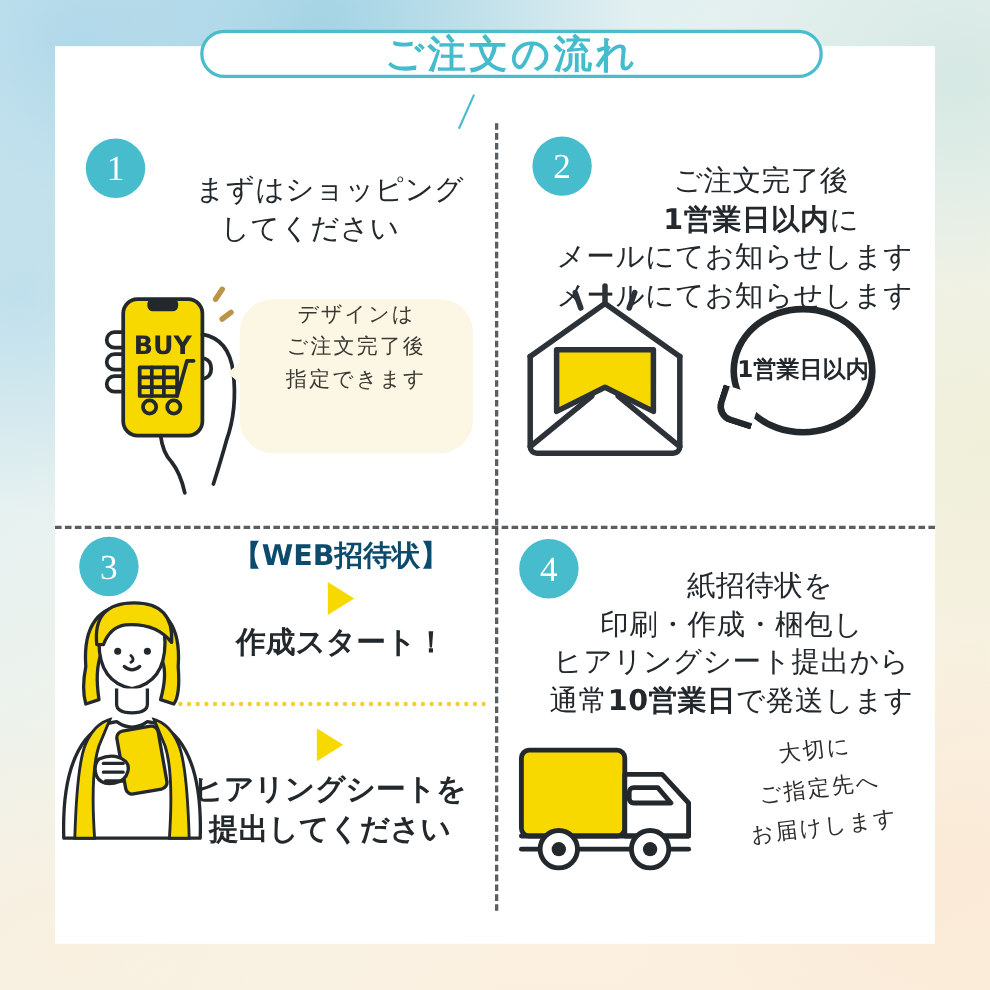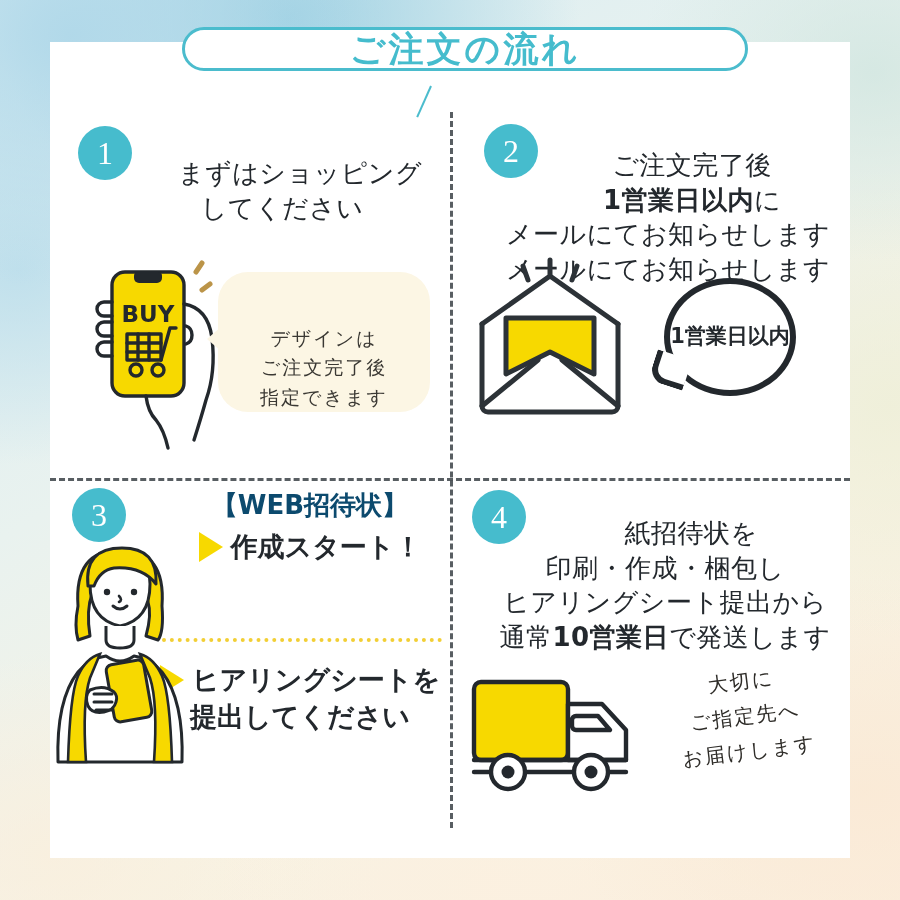--- a/index.html
+++ b/index.html
@@ -113,21 +113,21 @@
 
   #art-1 { position: absolute; left: 40px; top: 160px; width: 360px; height: 190px; }
 
   .bubble-soft {
     position: absolute;
     background: #fcf6e4;
     border-radius: 30px;
   }
   #bubble-1 {
     left: 128px; top: 8px; width: 212px; height: 140px;
-    display: flex; align-items: flex-end; justify-content: center;
+    display: flex; align-items: flex-start; justify-content: center;
   }
   #bubble-1::after {
     content: ""; position: absolute;
     left: -11px; top: 54px;
     border-top: 13px solid transparent;
     border-bottom: 13px solid transparent;
     border-right: 15px solid #fcf6e4;
   }
   .hand-text {
     font-family: "DejaVu Sans", sans-serif;
@@ -165,21 +165,21 @@
   #num-3 { left: 22px; top: 10px; }
   #txt-3a { position: absolute; left: 120px; top: 10px; width: 280px; }
   #txt-3b { position: absolute; left: 100px; top: 178px; width: 300px; }
   .ttl-bracket {
     font-family: "DejaVu Sans", sans-serif;
     font-weight: bold; font-size: 26px; color: #0c4a6e;
     text-align: center; white-space: nowrap;
   }
   .arrow-row {
     display: flex; align-items: center; justify-content: center;
-    gap: 8px; margin-top: 6px;
+    gap: 8px; margin-top: 6px; flex-direction: column;
   }
   .tri {
     width: 0; height: 0;
     border-top: 15px solid transparent;
     border-bottom: 15px solid transparent;
     border-left: 24px solid #f7d900;
     flex: none;
   }
   .arrow-txt {
     font-family: "DejaVu Sans", sans-serif;

